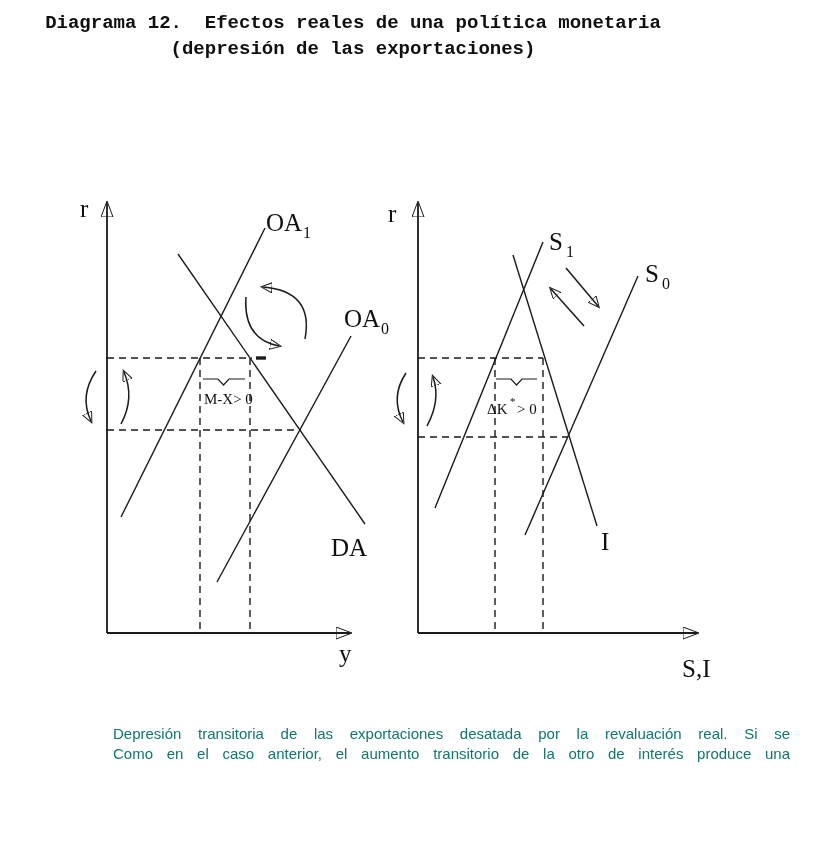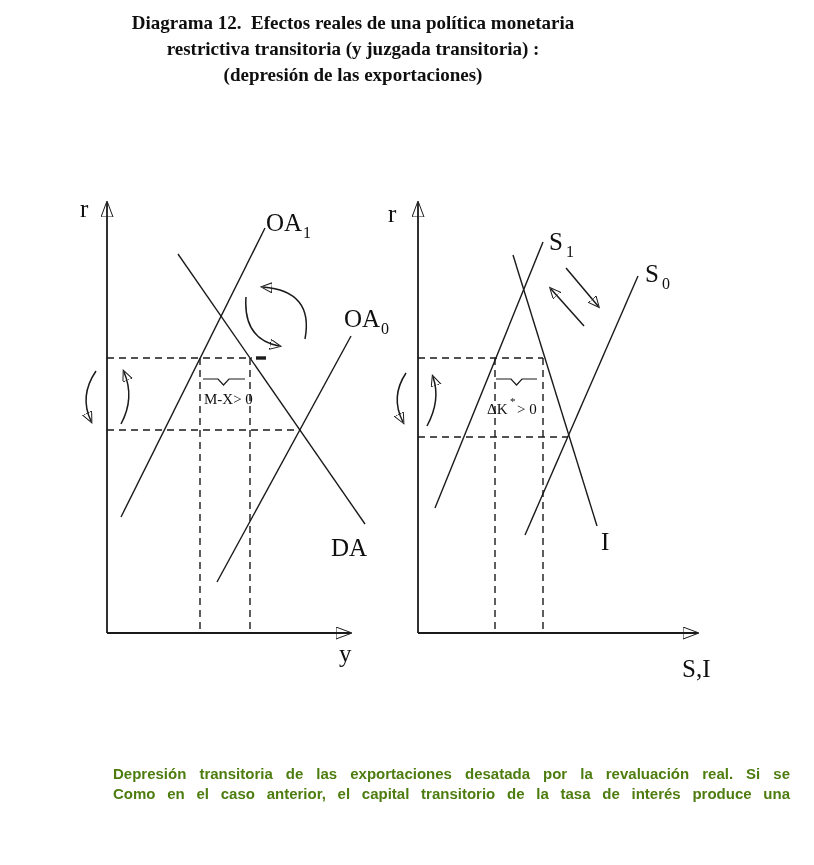--- a/index.html
+++ b/index.html
@@ -7,21 +7,21 @@
     width:814px; height:865px;
     background:#ffffff;
     position:relative;
     overflow:hidden;
     font-family:"Liberation Serif","DejaVu Serif",serif;
     color:#141414;
   }
   .title-block {
     position:absolute; top:10px; left:0; width:706px;
     text-align:center;
-    font-family:Liberation Serif, serif;
+    font-family:Liberation Mono, monospace;
     font-weight:bold; font-size:19px; line-height:26px;
     color:#0f0f0f;
   }
   .diagram-svg { position:absolute; top:0; left:0; }
   .diagram-svg line, .diagram-svg path { stroke:#1a1a1a; fill:none; }
   .curve  { stroke-width:1.4px; }
   .axis   { stroke-width:1.8px; }
   .guide  { stroke-width:1.4px; stroke-dasharray:7 5; }
   .thick  { stroke-width:3.4px; }
   .brace  { stroke-width:1.2px; }
@@ -30,35 +30,34 @@
     font-family:"Liberation Serif","DejaVu Serif",serif;
     fill:#0f0f0f; stroke:none;
   }
   .axl { font-size:25px; }
   .lbl { font-size:25px; }
   .sub { font-size:16px; }
   .ann { font-size:15px; }
   .sup { font-size:11px; }
   .mk  { fill:#1a1a1a; stroke:none; }
   .caption-block {
-    position:absolute; top:764px; left:35px; width:755px;
+    position:absolute; top:724px; left:35px; width:755px;
     font-family:"Liberation Sans","DejaVu Sans",sans-serif;
-    font-weight:bold; font-size:15px; line-height:20px;
-    color:#4d7c0f;
+    font-weight:normal; font-size:15px; line-height:20px;
+    color:#0f766e;
   }
   .cap-line { width:100%; }
   .cap-line.ind  { padding-left:78px; width:677px; }
   .cap-line.just { text-align:justify; text-align-last:justify; }
 </style>
 </head>
 <body>
 
 <div class="title-block">
   <div>Diagrama 12.&nbsp; Efectos reales de una política monetaria</div>
-  <div>restrictiva transitoria (y juzgada transitoria) :</div>
   <div>(depresión de las exportaciones)</div>
 </div>
 
 <svg class="diagram-svg" width="814" height="740" viewBox="0 0 814 740">
   <defs>
     <marker id="mAxis" markerUnits="userSpaceOnUse" markerWidth="18" markerHeight="14" refX="14" refY="6" orient="auto">
       <path class="mk" d="M0,0 L16,6 L0,12 Z"></path>
     </marker>
     <marker id="mArr" markerUnits="userSpaceOnUse" markerWidth="14" markerHeight="12" refX="9" refY="5" orient="auto">
       <path class="mk" d="M0,0 L11,5 L0,10 Z"></path>
@@ -128,14 +127,14 @@
     <text class="lbl" x="549" y="250">S</text>
     <text class="sub" x="566" y="257">1</text>
     <text class="lbl" x="645" y="282">S</text>
     <text class="sub" x="662" y="289">0</text>
     <text class="lbl" x="601" y="550">I</text>
   </g>
 </svg>
 
 <div class="caption-block">
   <div class="cap-line ind just">Depresión transitoria de las exportaciones desatada por la revaluación real. Si se</div>
-  <div class="cap-line ind just">Como en el caso anterior, el capital transitorio de la tasa de interés produce una</div>
+  <div class="cap-line ind just">Como en el caso anterior, el aumento transitorio de la otro de interés produce una</div>
 </div>
 
 </body></html>

